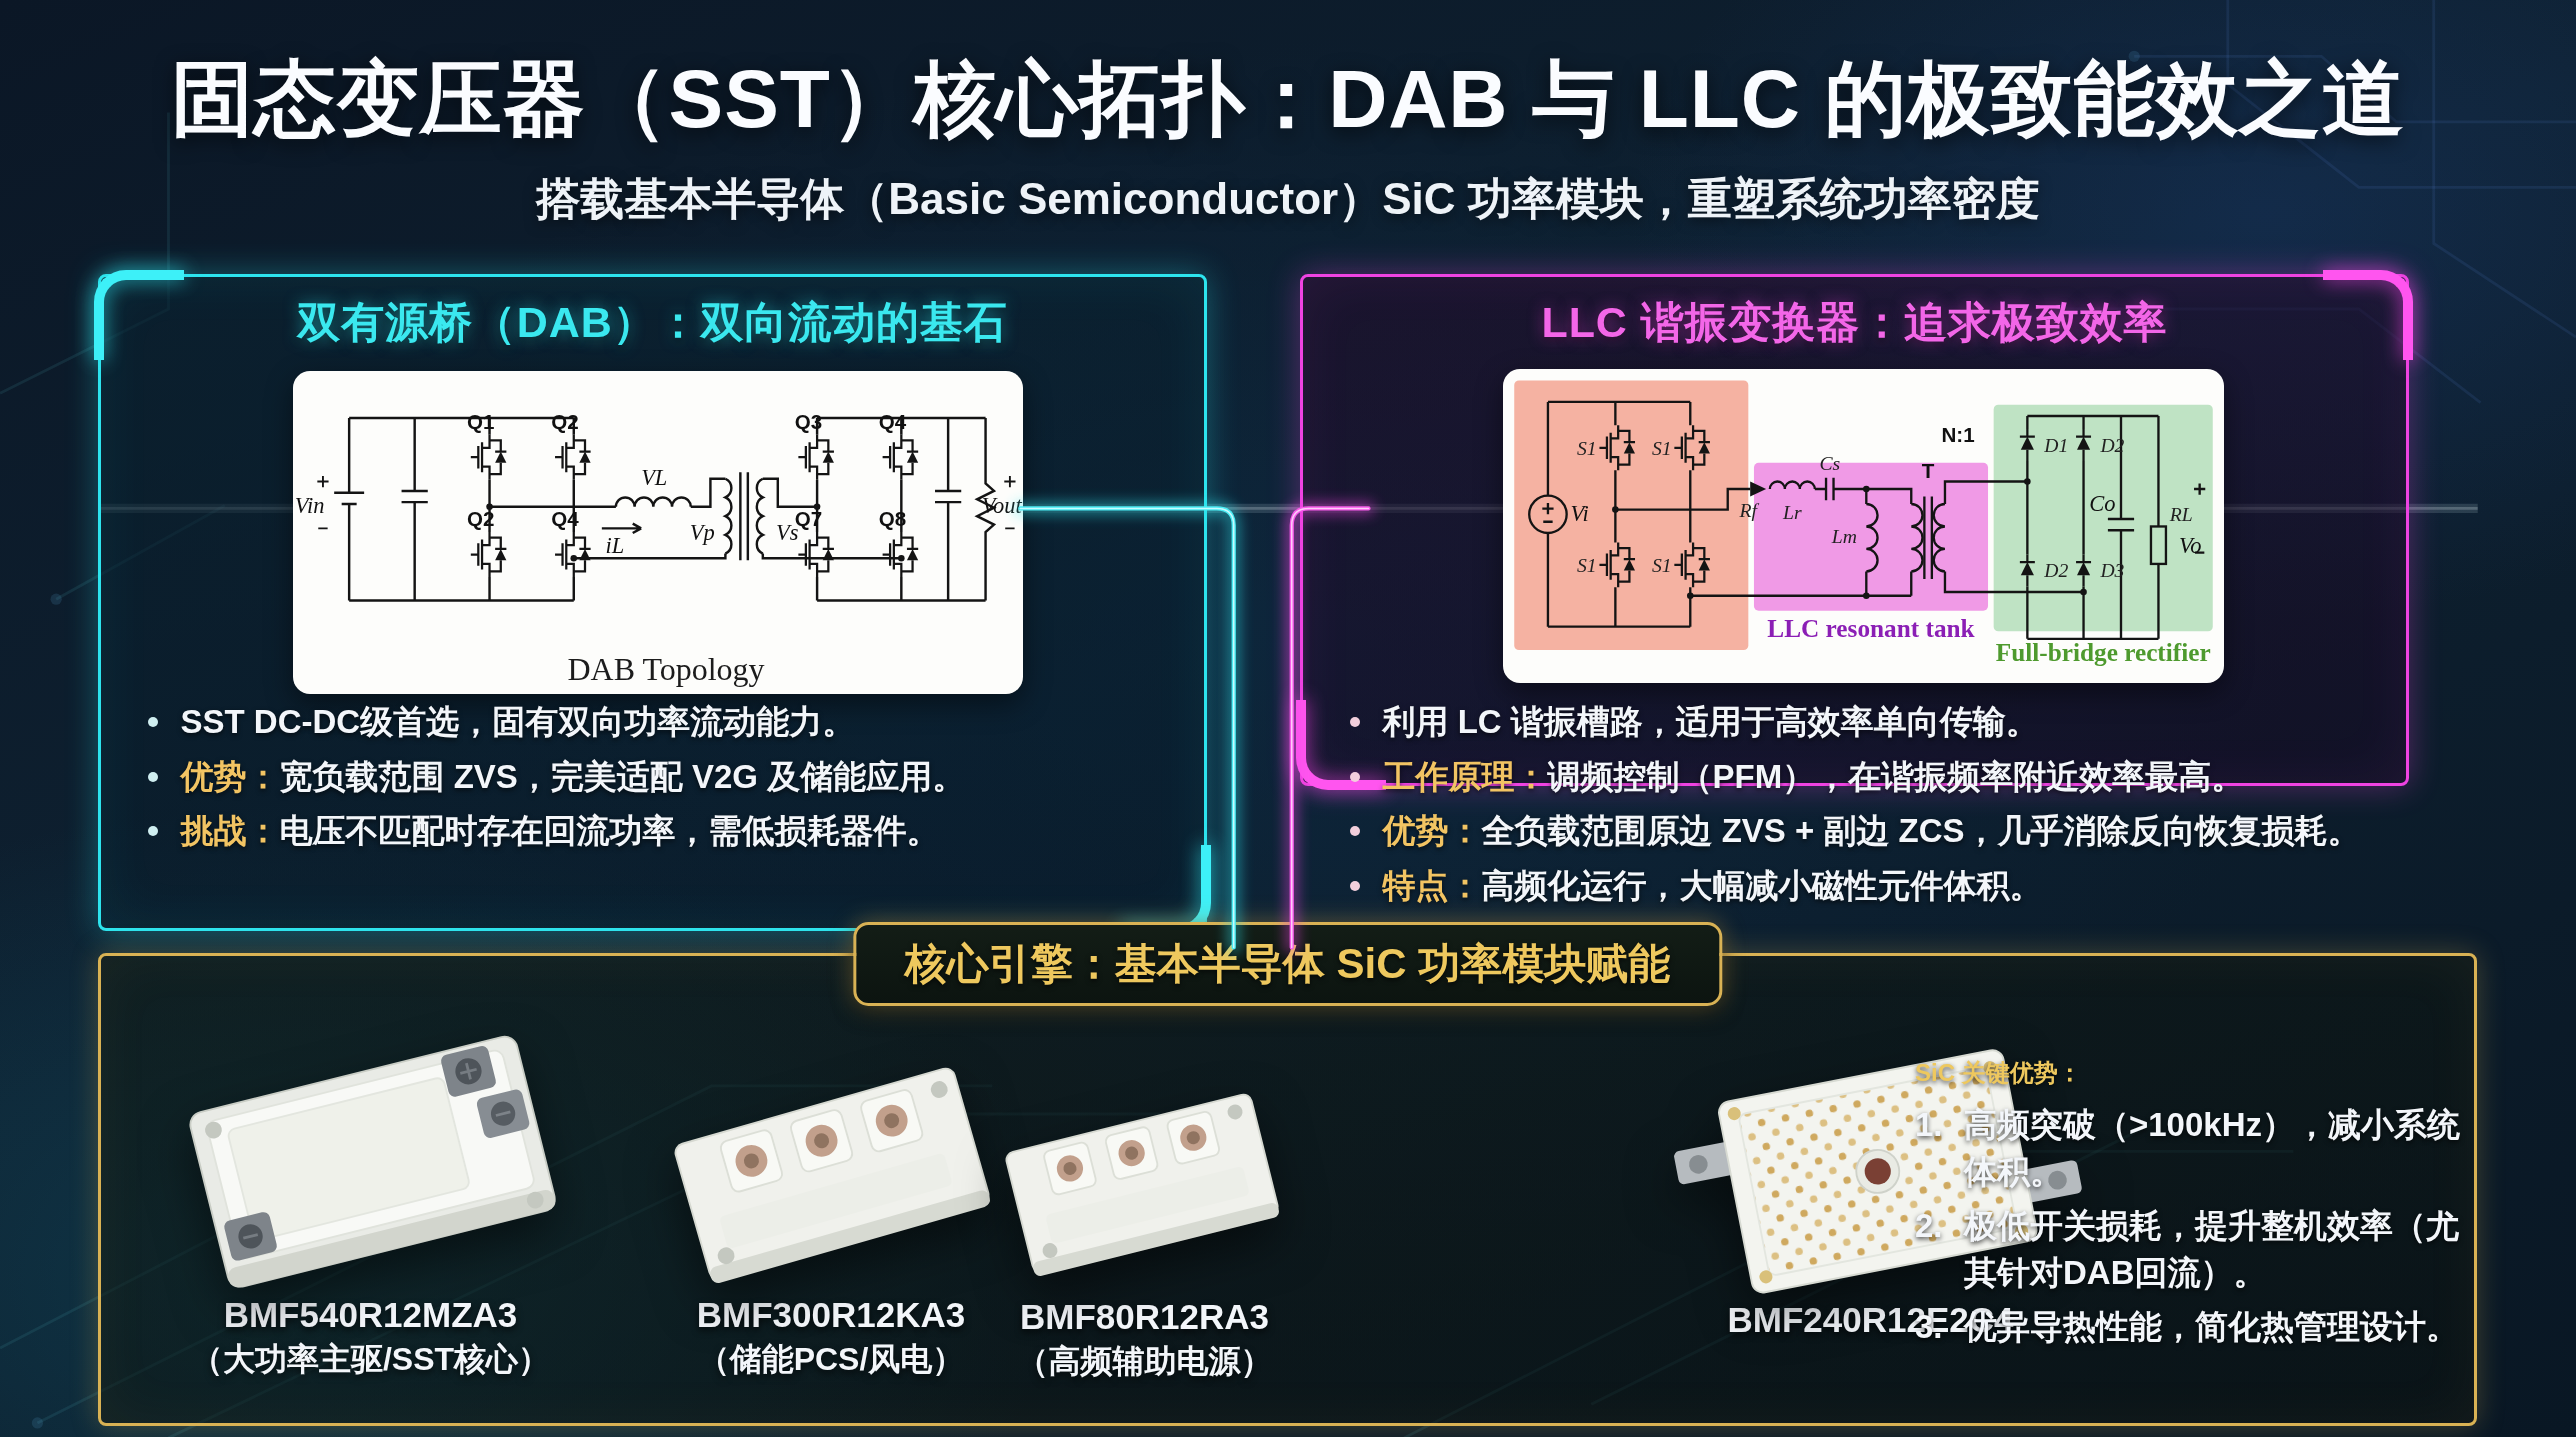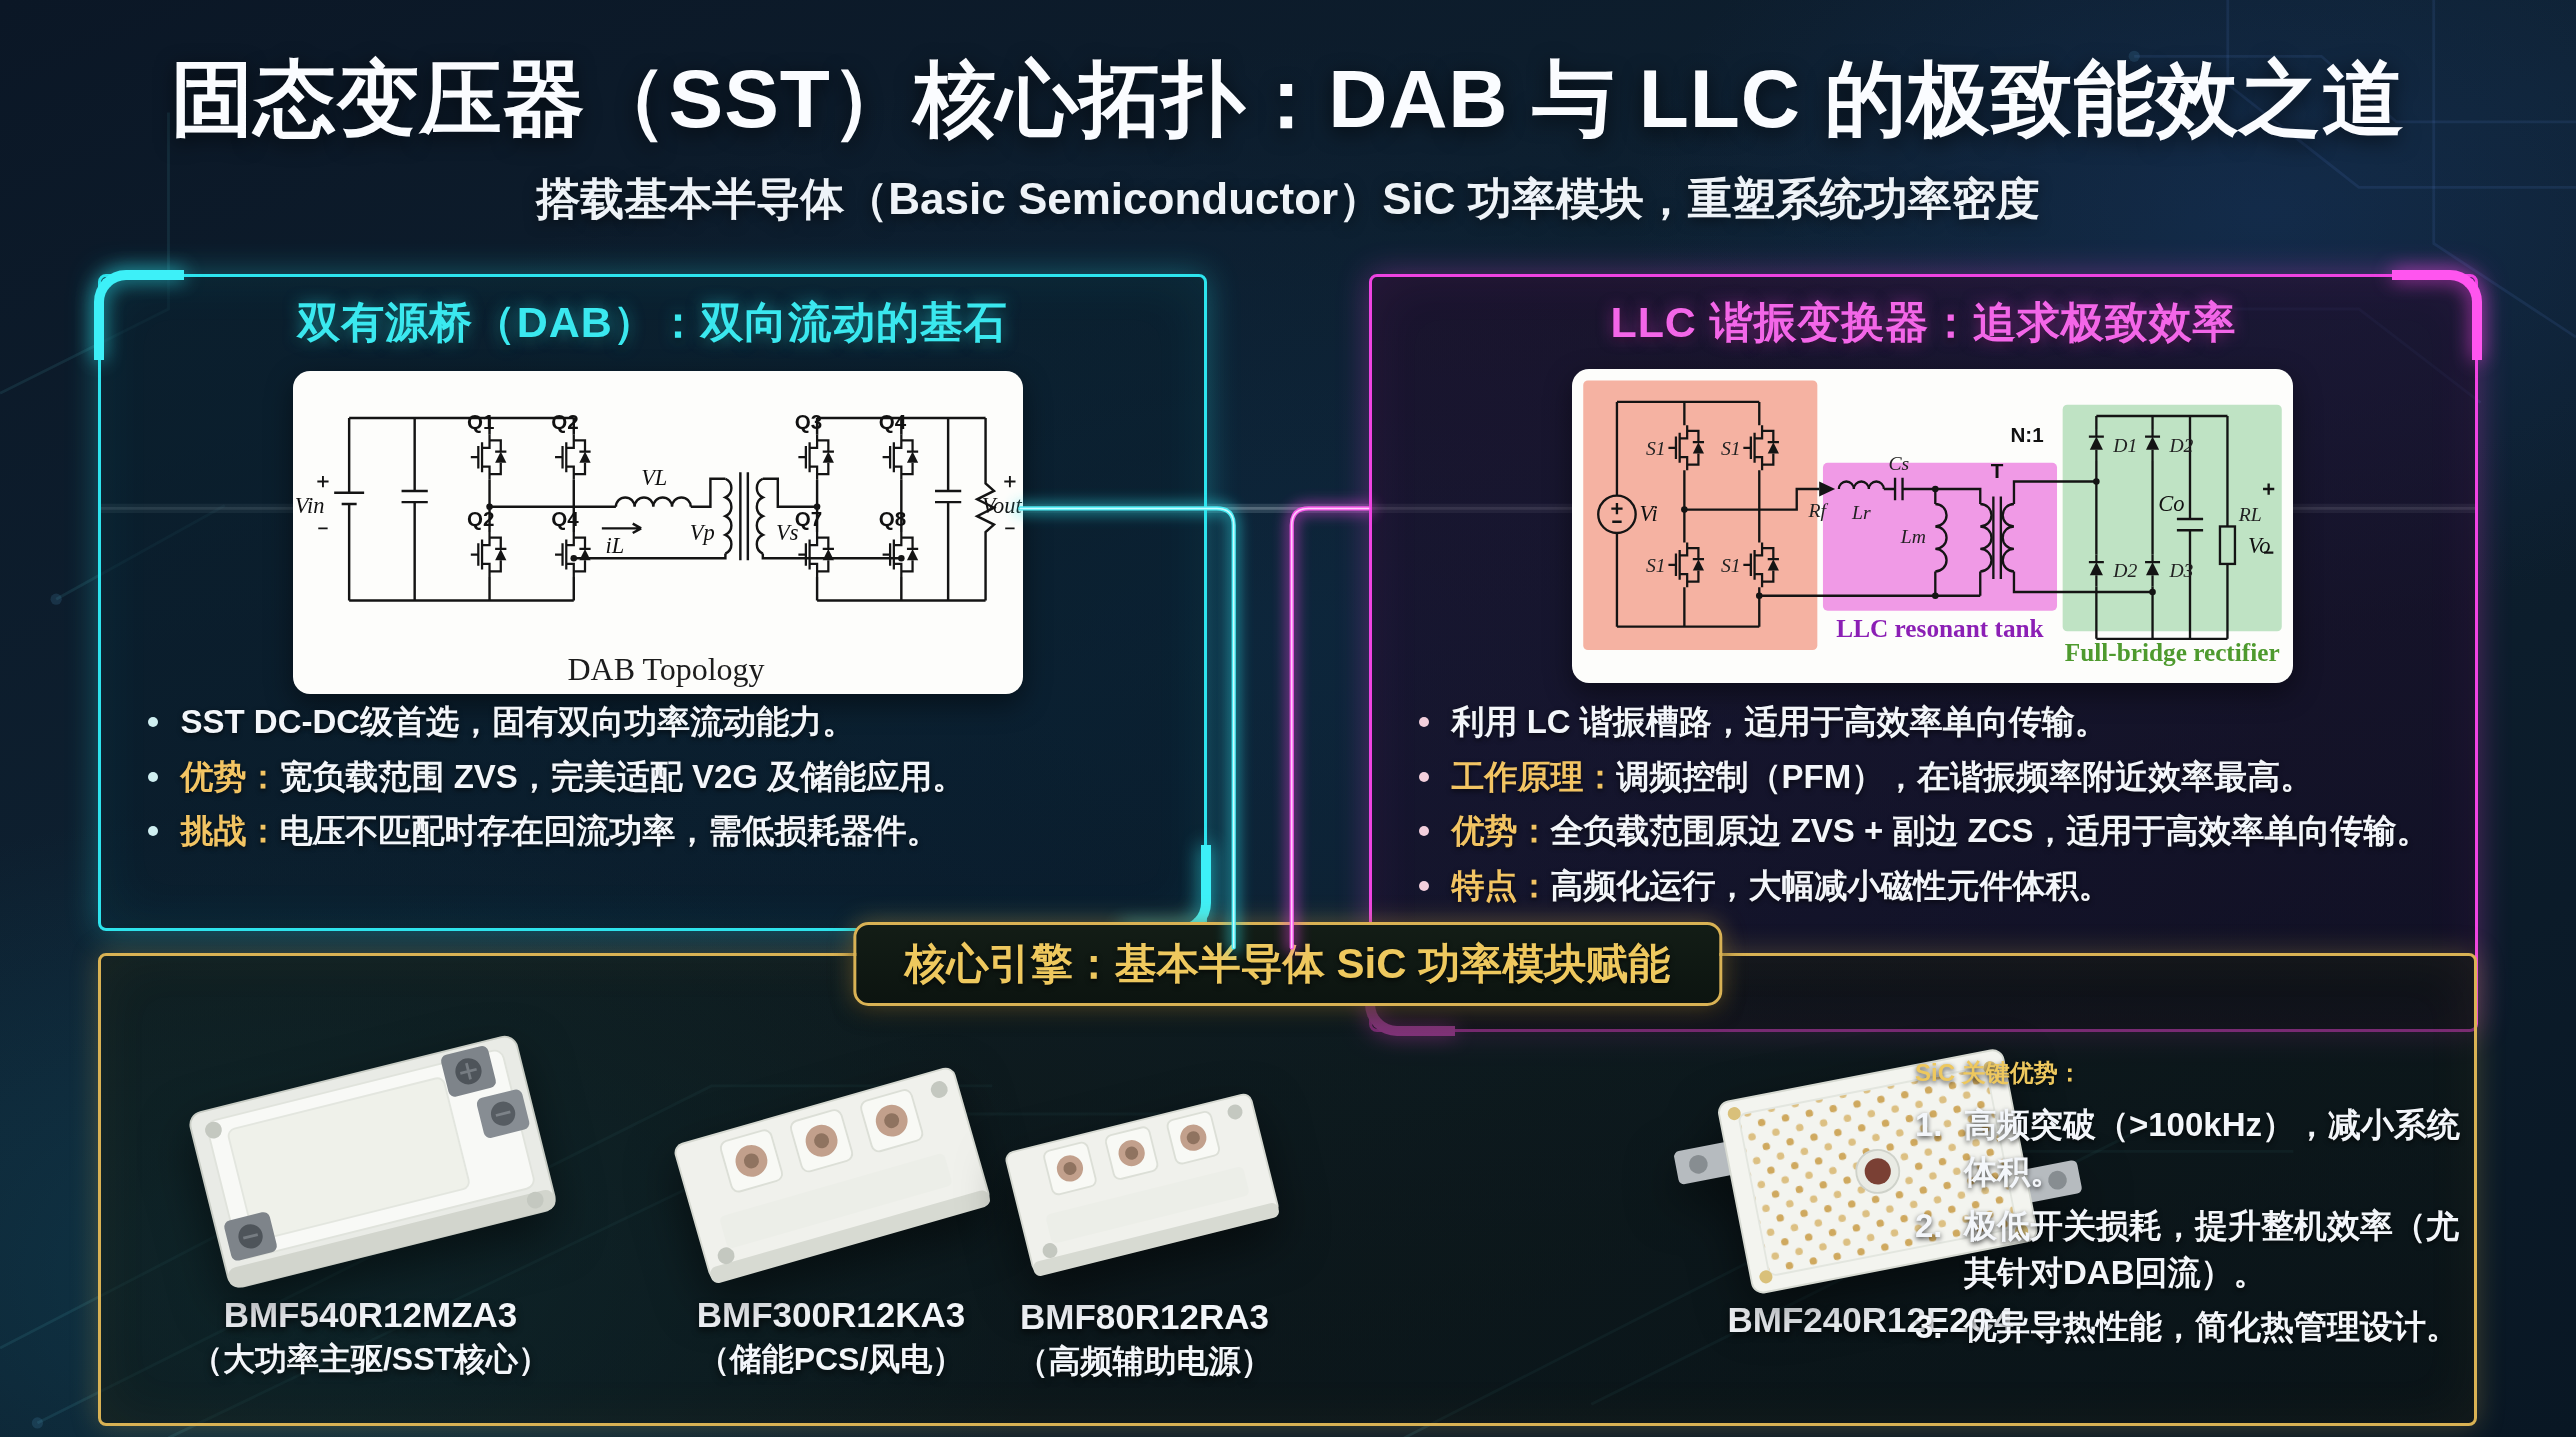--- a/index.html
+++ b/index.html
@@ -27,21 +27,21 @@
   }
 
   .panel{ position:absolute; border-radius:8px; z-index:2; }
   .panel.dab{
     left:98px; top:274px; width:1109px; height:657px;
     border:3.7px solid #2de4ee;
     background:linear-gradient(170deg, rgba(10,34,48,.62), rgba(7,24,38,.5));
     box-shadow:0 0 32px rgba(45,228,238,.33), inset 0 0 56px rgba(45,228,238,.07);
   }
   .panel.llc{
-    left:1369px; top:274px; width:1109px; height:758px;
+    left:1300px; top:274px; width:1109px; height:512px;
     border:3.7px solid #ef43e2;
     background:linear-gradient(170deg, rgba(34,12,42,.6), rgba(22,8,34,.5));
     box-shadow:0 0 32px rgba(239,67,226,.33), inset 0 0 56px rgba(239,67,226,.07);
   }
   .panel.core{
     left:98px; top:953px; width:2379px; height:473px;
     border:3.7px solid #d9b254;
     background:linear-gradient(170deg, rgba(16,24,16,.55), rgba(10,16,12,.5));
     box-shadow:0 0 28px rgba(217,178,84,.28), inset 0 0 56px rgba(217,178,84,.06);
   }
@@ -335,21 +335,21 @@
       <li>
         <span class="dot"></span>
         <span><em class="kw"></em><span>利用 LC 谐振槽路，适用于高效率单向传输。</span></span>
       </li>
       <li>
         <span class="dot"></span>
         <span><em class="kw">工作原理：</em><span>调频控制（PFM），在谐振频率附近效率最高。</span></span>
       </li>
       <li>
         <span class="dot"></span>
-        <span><em class="kw">优势：</em><span>全负载范围原边 ZVS + 副边 ZCS，适用于高效率单向传输。</span></span>
+        <span><em class="kw">优势：</em><span>全负载范围原边 ZVS + 副边 ZCS，几乎消除反向恢复损耗。</span></span>
       </li>
       <li>
         <span class="dot"></span>
         <span><em class="kw">特点：</em><span>高频化运行，大幅减小磁性元件体积。</span></span>
       </li>
     </ul>
   </section>
 
   <section class="panel core">
     <div class="core-header">核心引擎：基本半导体 SiC 功率模块赋能</div>

